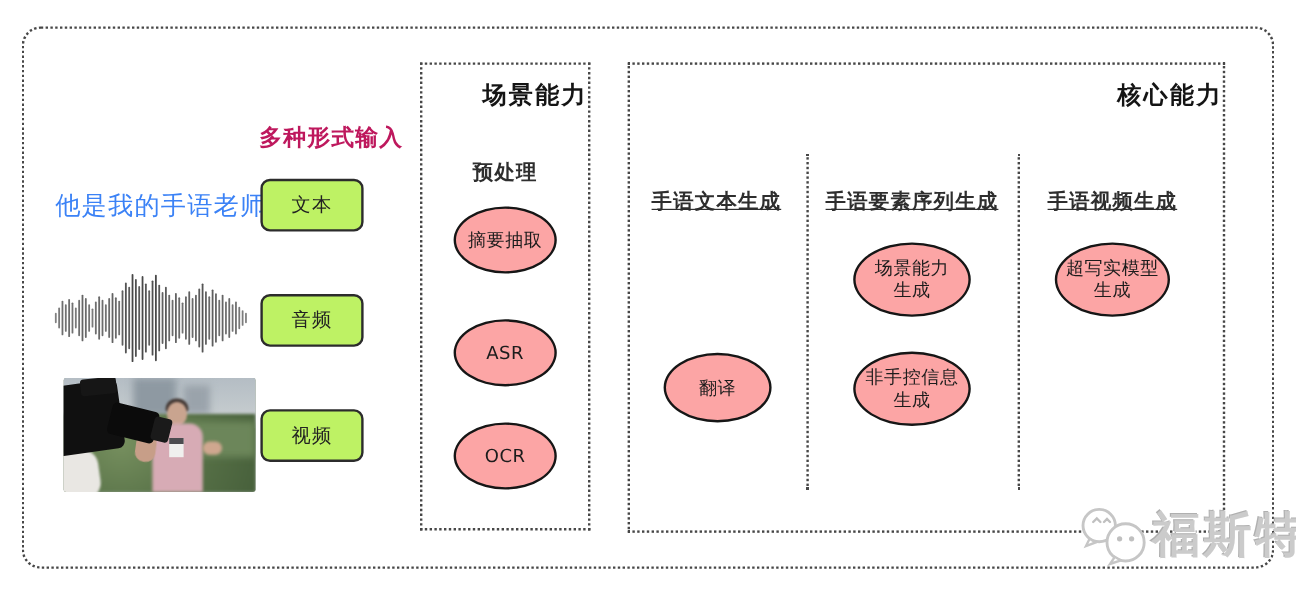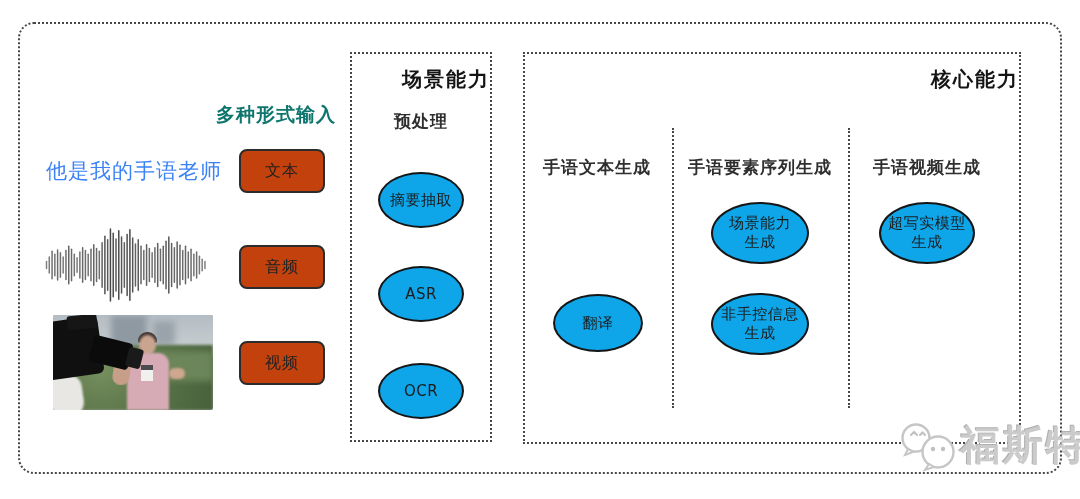--- a/index.html
+++ b/index.html
@@ -8,32 +8,32 @@
   .canvas {
     position:relative; width:1080px; height:499px; background:#ffffff; overflow:hidden;
   }
   .outer-border {
     position:absolute; left:18px; top:22px; width:1044px; height:452px;
     border:2px dotted #474747; border-radius:16px;
   }
   
   .input-header {
     position:absolute; left:216px; top:102px; width:120px;
-    font-size:19px; font-weight:bold; color:#0f766e; letter-spacing:1px; white-space:nowrap;
+    font-size:19px; font-weight:bold; color:#be185d; letter-spacing:1px; white-space:nowrap;
   }
   .sample-text {
     position:absolute; left:46px; top:157px;
     font-size:21px; color:#3b82f6; letter-spacing:1px; white-space:nowrap;
   }
   .waveform {
     position:absolute; left:44px; top:227px; width:164px; height:76px;
   }
   .input-box {
-    position:absolute; left:239px; width:86px; height:44px;
-    border:2px solid #2c2c2c; border-radius:8px; background:#c2410c;
+    position:absolute; left:217px; width:86px; height:44px;
+    border:2px solid #2c2c2c; border-radius:8px; background:#bef264;
     display:flex; align-items:center; justify-content:center;
     font-size:16px; color:#222; letter-spacing:1px;
   }
   .box-text  { top:149px; }
   .box-audio { top:245px; }
   .box-video { top:341px; }
   
   .video-thumb {
     position:absolute; left:53px; top:315px; width:160px; height:95px;
     overflow:hidden; background:#8e9b8a; border-radius:2px;
@@ -76,37 +76,37 @@
   .scene-box { left:350px; top:52px; width:142px; height:390px; }
   .core-box  { left:523px; top:52px; width:498px; height:392px; }
   .cap-title {
     position:absolute; left:0; width:100%; top:12px; text-align:right;
     font-size:20px; font-weight:bold; color:#141414; letter-spacing:2px;
   }
   .sub-label {
     position:absolute; text-align:center; font-size:17px; font-weight:600;
     color:#2e2e2e; letter-spacing:1px; white-space:nowrap;
   }
-  .scene-sub { left:0; width:100%; top:56px; }
-  .col-header { transform:translateX(-50%); }
+  .scene-sub { left:0; width:100%; top:78px; }
+  .col-header { transform:translateX(-50%);text-decoration:underline; }
   .col-sep {
     position:absolute; top:128px; height:280px; width:0;
     border-left:2px dotted #474747;
   }
   .sep-1 { left:672px; }
   .sep-2 { left:848px; }
   
   .node {
     position:absolute; border:2.5px solid #161616; border-radius:50%;
-    background:#0ea5e9; display:flex; align-items:center; justify-content:center;
+    background:#fca5a5; display:flex; align-items:center; justify-content:center;
     text-align:center; font-size:15px; font-weight:500; color:#1c1c1c;
     line-height:1.25; white-space:pre-line; letter-spacing:.5px;
   }
   .n-scene { left:378px; width:86px; height:56px; }
-  .n-s1 { top:172px; } .n-s2 { top:266px; } .n-s3 { top:363px; }
+  .n-s1 { top:172px; } .n-s2 { top:266px; } .n-s3 { top:352px; }
   .n-c1 { left:553px; width:90px; height:58px; }
   .n-c1a { top:204px; } .n-c1b { top:294px; }
   .n-c2 { left:711px; width:98px; height:62px; }
   .n-c3 { left:879px; width:96px; height:62px; }
   .n-row1 { top:202px; } .n-row2 { top:293px; }
   
   .watermark {
     position:absolute; left:898px; top:418px; display:flex; align-items:center;
     z-index:5;
   }

